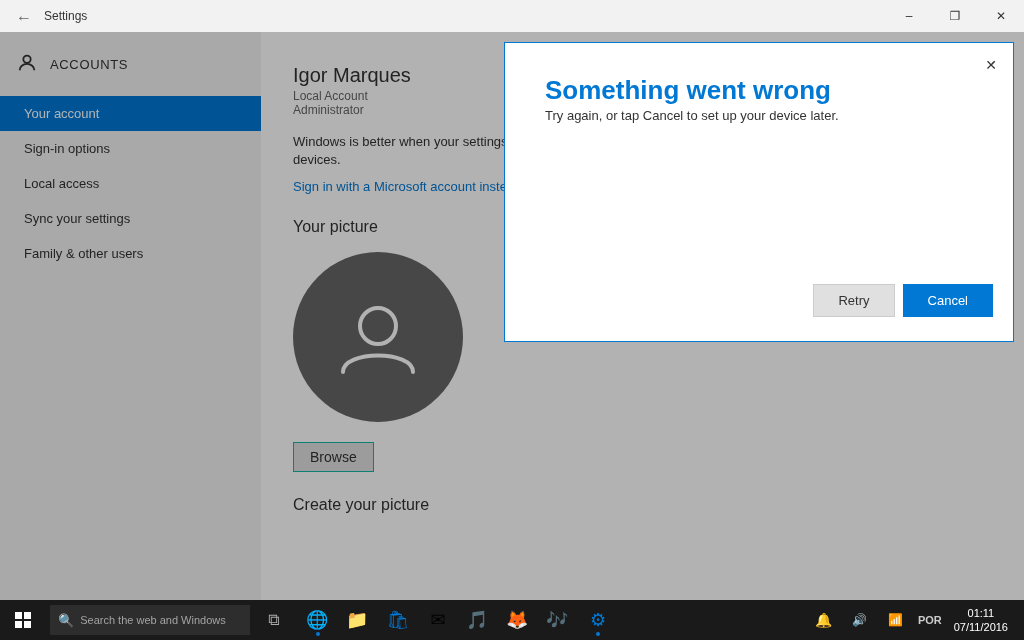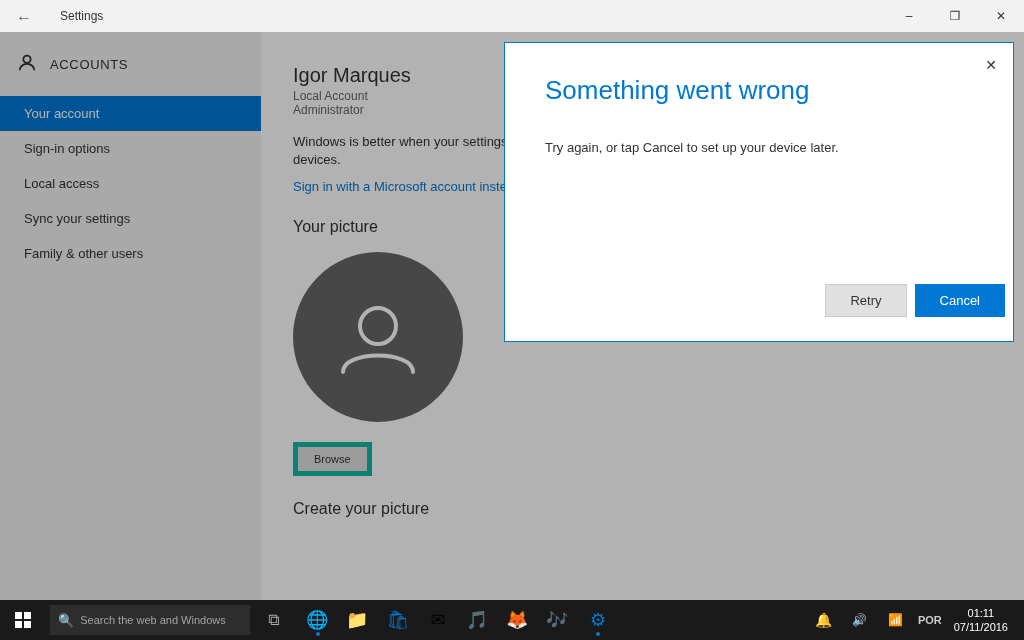--- a/index.html
+++ b/index.html
@@ -14,21 +14,21 @@
       padding: 0 8px;
       position: relative;
     }
     .title-bar-back {
       width: 32px; height: 32px;
       display: flex; align-items: center; justify-content: center;
       cursor: pointer; color: #666;
       font-size: 16px;
     }
     .title-bar-text {
-      font-size: 12px; color: #333; margin-left: 20px;
+      font-size: 12px; color: #333; margin-left: 4px;
     }
     .title-bar-controls {
       position: absolute; right: 0; top: 0;
       display: flex;
     }
     .title-bar-btn {
       width: 46px; height: 32px;
       display: flex; align-items: center; justify-content: center;
       cursor: pointer; font-size: 12px; color: #333;
     }
@@ -88,23 +88,23 @@
     }
     .avatar-circle {
       width: 170px; height: 170px; border-radius: 50%;
       background: #666; display: flex; align-items: center; justify-content: center;
       margin-bottom: 20px;
     }
     .avatar-circle svg { width: 90px; height: 90px; }
     .browse-btn {
       padding: 6px 16px;
       background: #e0e0e0;
-      border: 5px solid #14b8a6;
-      cursor: pointer;
-      font-size: 11px;
+      border: 1px solid #14b8a6;
+      cursor: pointer;
+      font-size: 14px;
       color: #333;
       margin-bottom: 24px;
     }
     .create-title {
       font-size: 16px; font-weight: 300; color: #333;
     }
 
     
     .taskbar {
       position: absolute; bottom: 0; left: 0; right: 0;
@@ -174,28 +174,28 @@
       position: absolute; top: 8px; right: 8px;
       width: 28px; height: 28px;
       display: flex; align-items: center; justify-content: center;
       cursor: pointer; font-size: 14px; color: #333;
     }
     .dialog-body {
       padding: 32px 40px 24px 40px;
       flex: 1;
     }
     .dialog-title {
-      font-size: 26px; font-weight: 400; color: #0078d4; margin-bottom: 32px;
+      font-size: 26px; font-weight: 700; color: #0078d4; margin-bottom: 0;
     }
     .dialog-message {
       font-size: 13px; color: #333; line-height: 1.5; margin-bottom: 40px;
     }
     .dialog-footer {
       display: flex; justify-content: flex-end;
-      padding: 16px 8px 24px 24px;
+      padding: 16px 20px 24px 24px;
       gap: 8px;
     }
     .dialog-btn {
       padding: 8px 24px;
       font-size: 13px;
       cursor: pointer;
       border: 1px solid #ccc;
       background: #e0e0e0;
       color: #333;
     }

